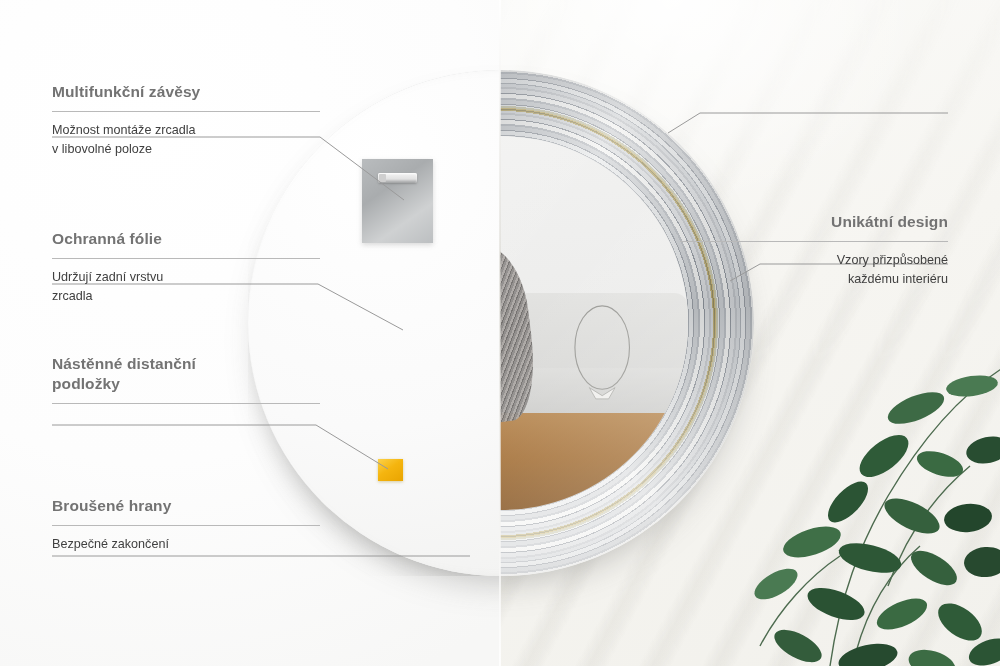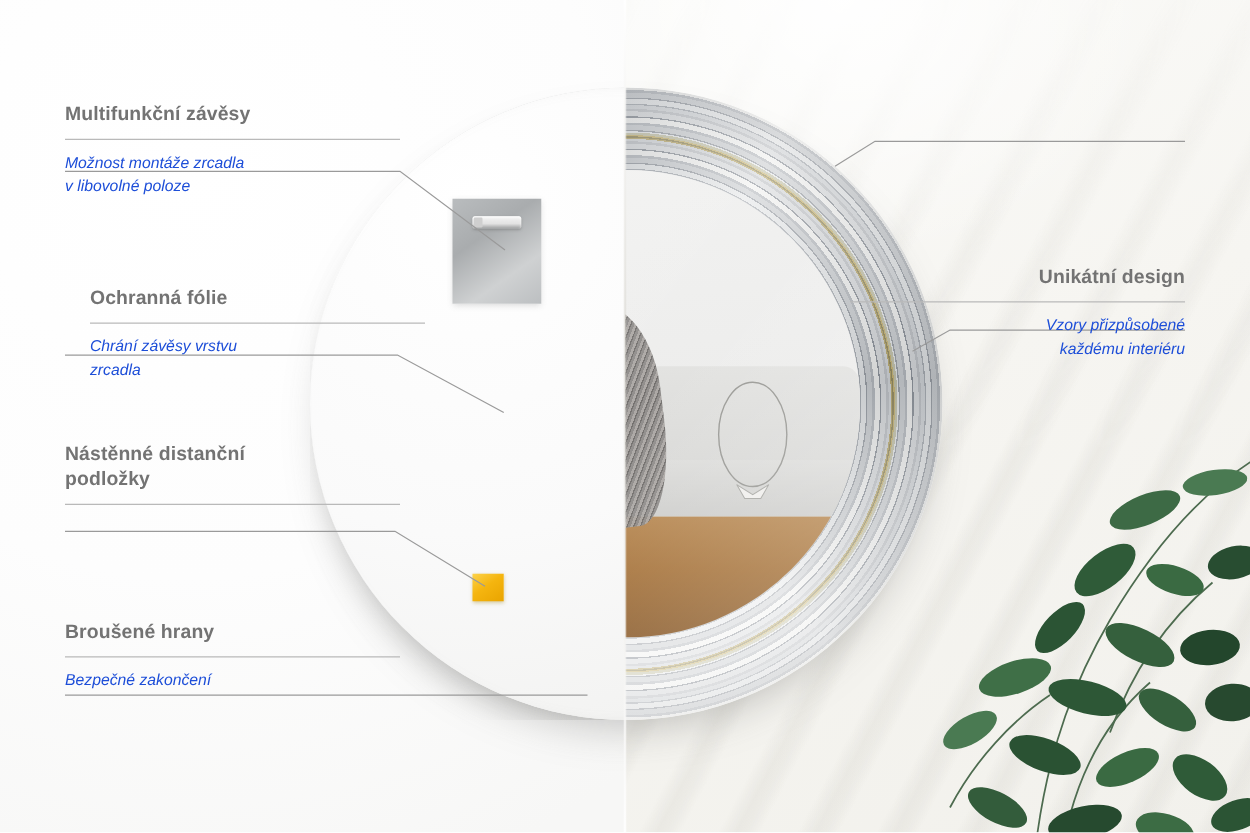--- a/index.html
+++ b/index.html
@@ -195,29 +195,29 @@
   
   .lines { position:absolute; inset:0; width:1000px; height:666px; pointer-events:none; }
 
   
   .block { position:absolute; }
   .block h3 {
     font-size:15.5px; font-weight:bold; color:#737373; letter-spacing:.1px;
     line-height:1.28; white-space:pre-line;
   }
   .block p {
-    font-size:12.6px; font-weight:normal; color:#1d4ed8; line-height:1.5;
-    white-space:pre-line; margin-top:9px;font-style:italic;
+    font-size:12.6px; font-weight:normal; color:#404040; line-height:1.5;
+    white-space:pre-line; margin-top:9px;
   }
   .block .rule { height:1px; background:#b9b9b9; margin-top:9px; width:100%; }
   .block.left { text-align:left; }
   .block.right { text-align:right; }
 
   .b1 { left:52px; top:82px;  width:268px; }
-  .b2 { left:52px; top:229px; width:268px;margin-left:20px; }
+  .b2 { left:52px; top:229px; width:268px; }
   .b3 { left:52px; top:354px; width:268px; }
   .b4 { left:52px; top:496px; width:268px; }
   .b5 { right:52px; top:82px;  width:268px; }
   .b6 { right:52px; top:212px; width:268px; }
 
   
   .foliage { position:absolute; right:-10px; bottom:-10px; width:290px; height:330px; }
 </style>
 </head>
 <body>
@@ -294,21 +294,21 @@
   <div class="block left b1">
     <h3>Multifunkční závěsy</h3>
     <div class="rule"></div>
     <p>Možnost montáže zrcadla
 v libovolné poloze</p>
   </div>
 
   <div class="block left b2">
     <h3>Ochranná fólie</h3>
     <div class="rule"></div>
-    <p>Chrání závěsy vrstvu
+    <p>Udržují zadní vrstvu
 zrcadla</p>
   </div>
 
   <div class="block left b3">
     <h3>Nástěnné distanční
 podložky</h3>
     <div class="rule"></div>
   </div>
 
   <div class="block left b4">

